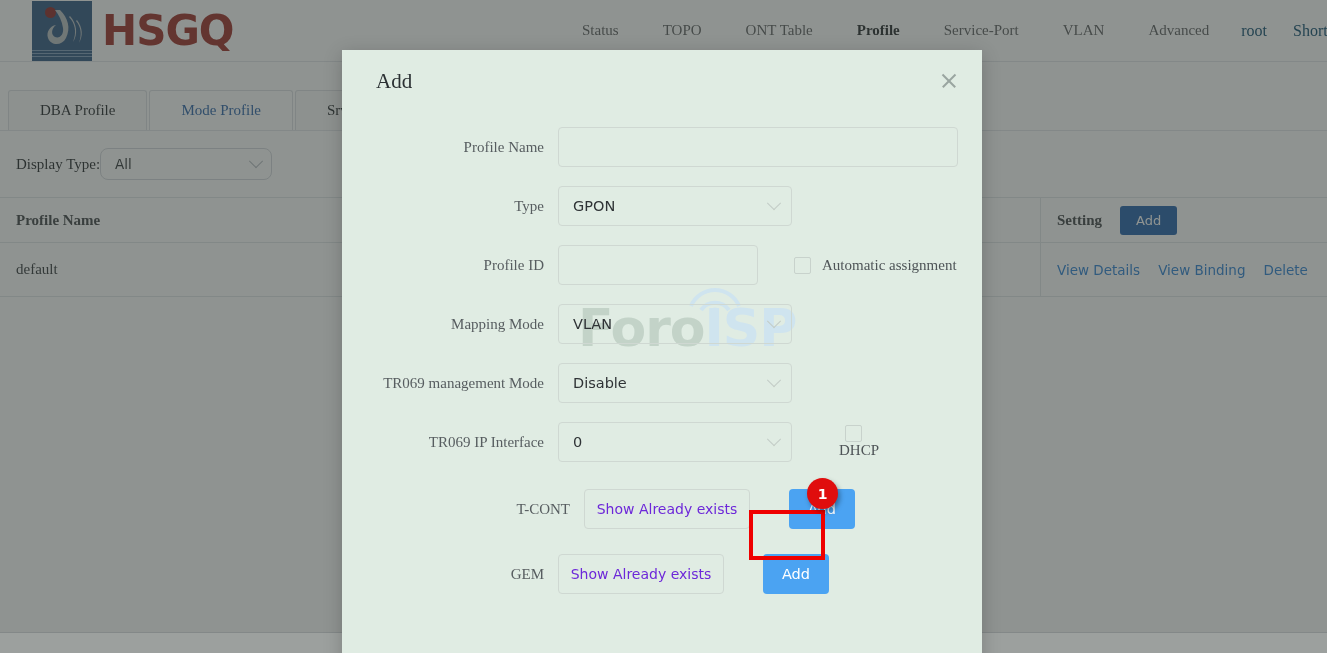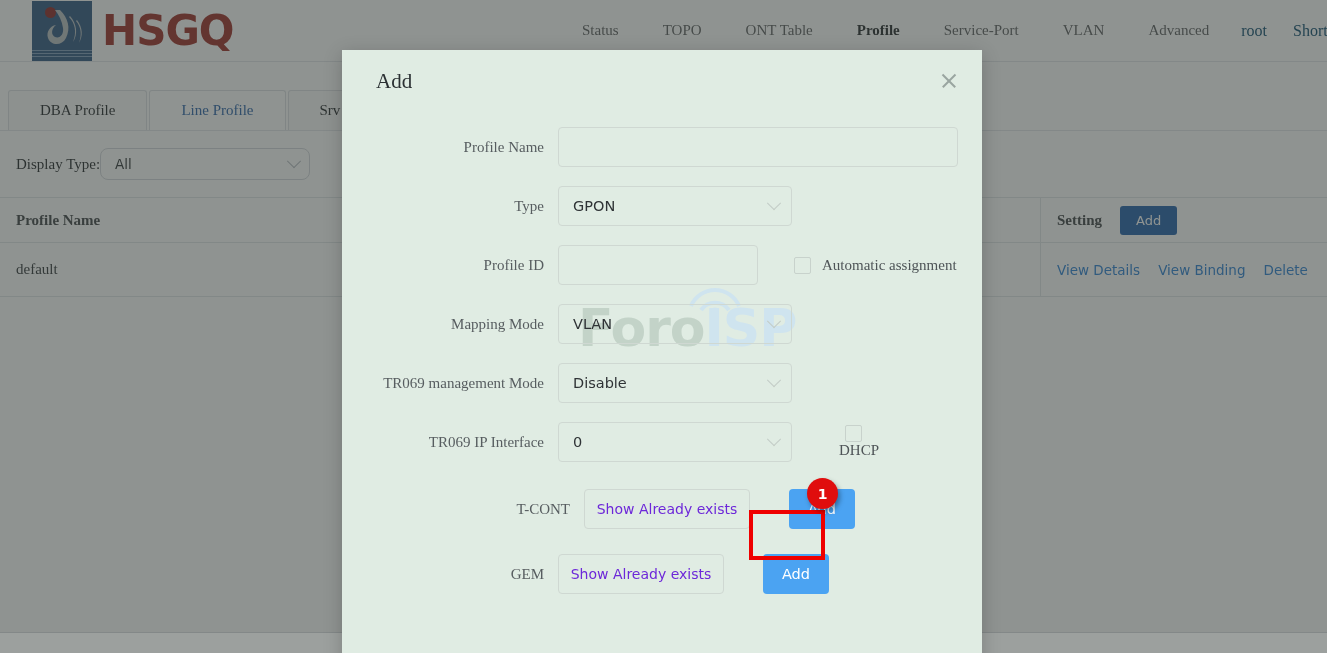--- a/index.html
+++ b/index.html
@@ -146,21 +146,21 @@
     align-items: center;
     padding-left: 16px;
     background: #ffffff;
   }
   .filter-label {
     font-size: 15px;
     color: #1f2225;
     margin-right: 0;
   }
   .select-box {
-    width: 210px;
+    width: 172px;
     height: 32px;
     border: 1px solid #d4d7dc;
     border-radius: 8px;
     background: #fff;
     display: flex;
     align-items: center;
     padding: 0 10px 0 14px;
     font-family: "DejaVu Sans", sans-serif;
     font-size: 13.5px;
     color: #2f3336;
@@ -476,21 +476,21 @@
       <div class="nav-right">
         <span class="nav-link">root</span>
         <span class="nav-link">Shortcut</span>
 
       </div>
     </div>
   </div>
 
   <div class="tabbar">
     <div class="tab">DBA Profile</div>
-    <div class="tab active">Line Profile</div>
+    <div class="tab active">Mode Profile</div>
     <div class="tab">Srv Profile</div>
   </div>
 
   <div class="filterbar">
     <span class="filter-label">Display Type:</span>
     <div class="select-box">
       <span class="val">All</span>
       <span class="caret"></span>
     </div>
   </div>

